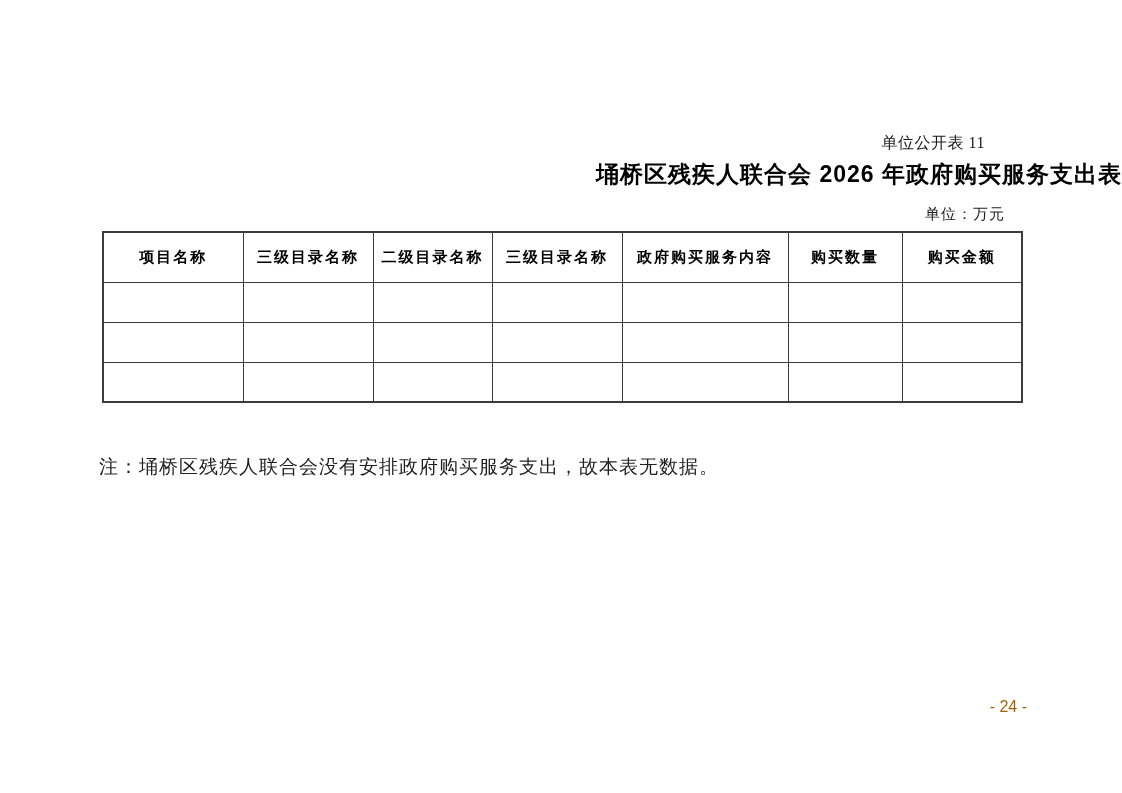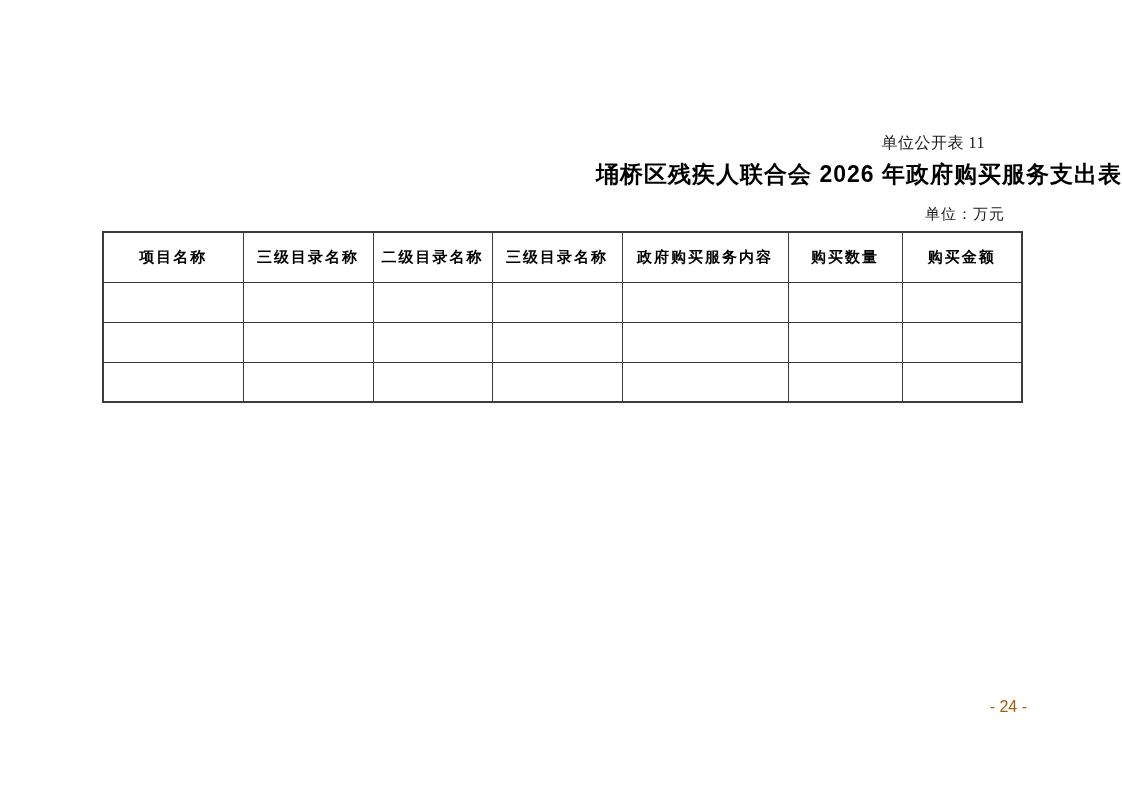--- a/index.html
+++ b/index.html
@@ -157,16 +157,17 @@
         <td></td>
         <td></td>
         <td></td>
         <td></td>
         <td></td>
         <td></td>
       </tr>
     </tbody>
   </table>
 
+  <div class="footnote">注：埇桥区残疾人联合会没有安排政府购买服务支出，故本表无数据。</div>
 
   <div class="page-number">- 24 -</div>
 
 </div>
 
 </body></html>

